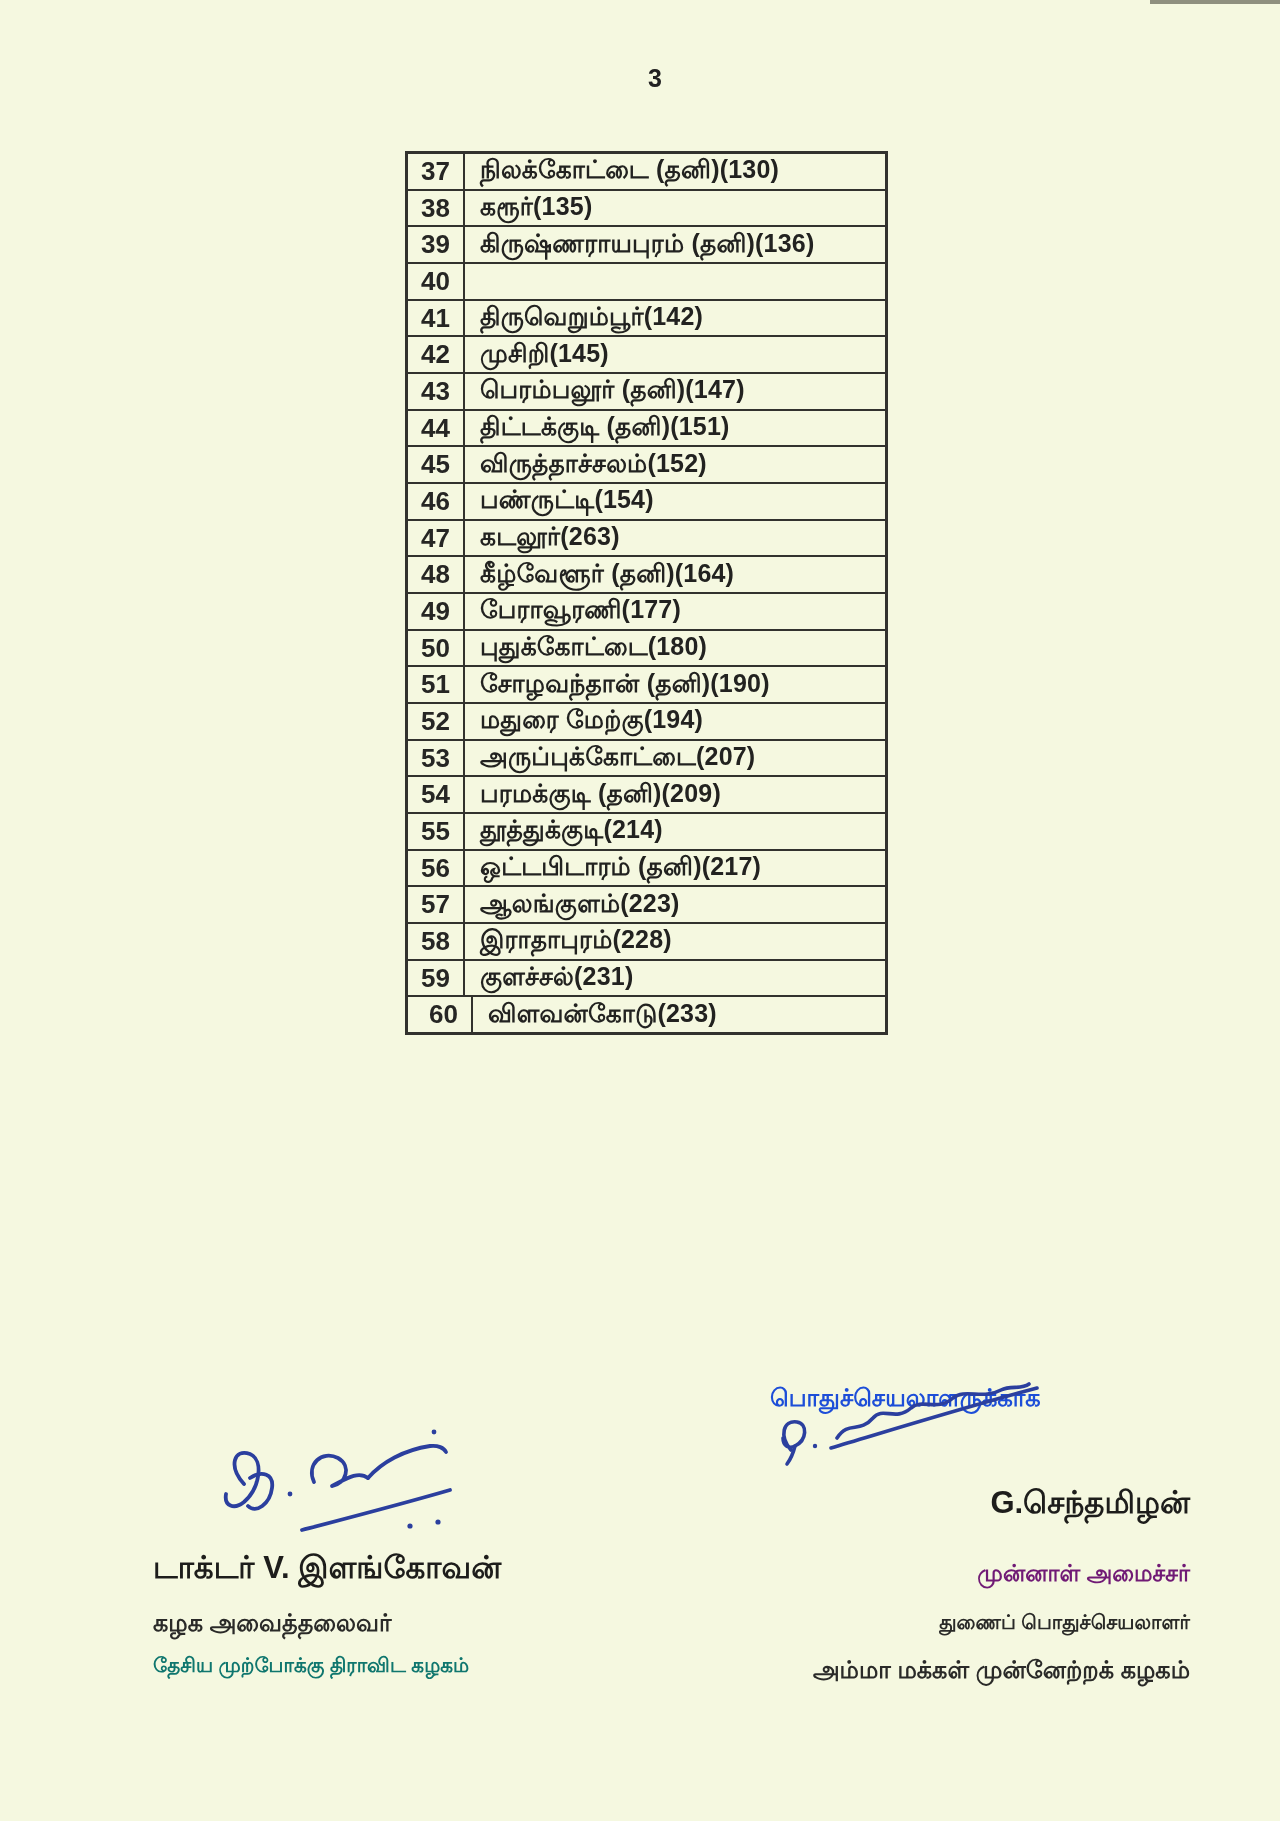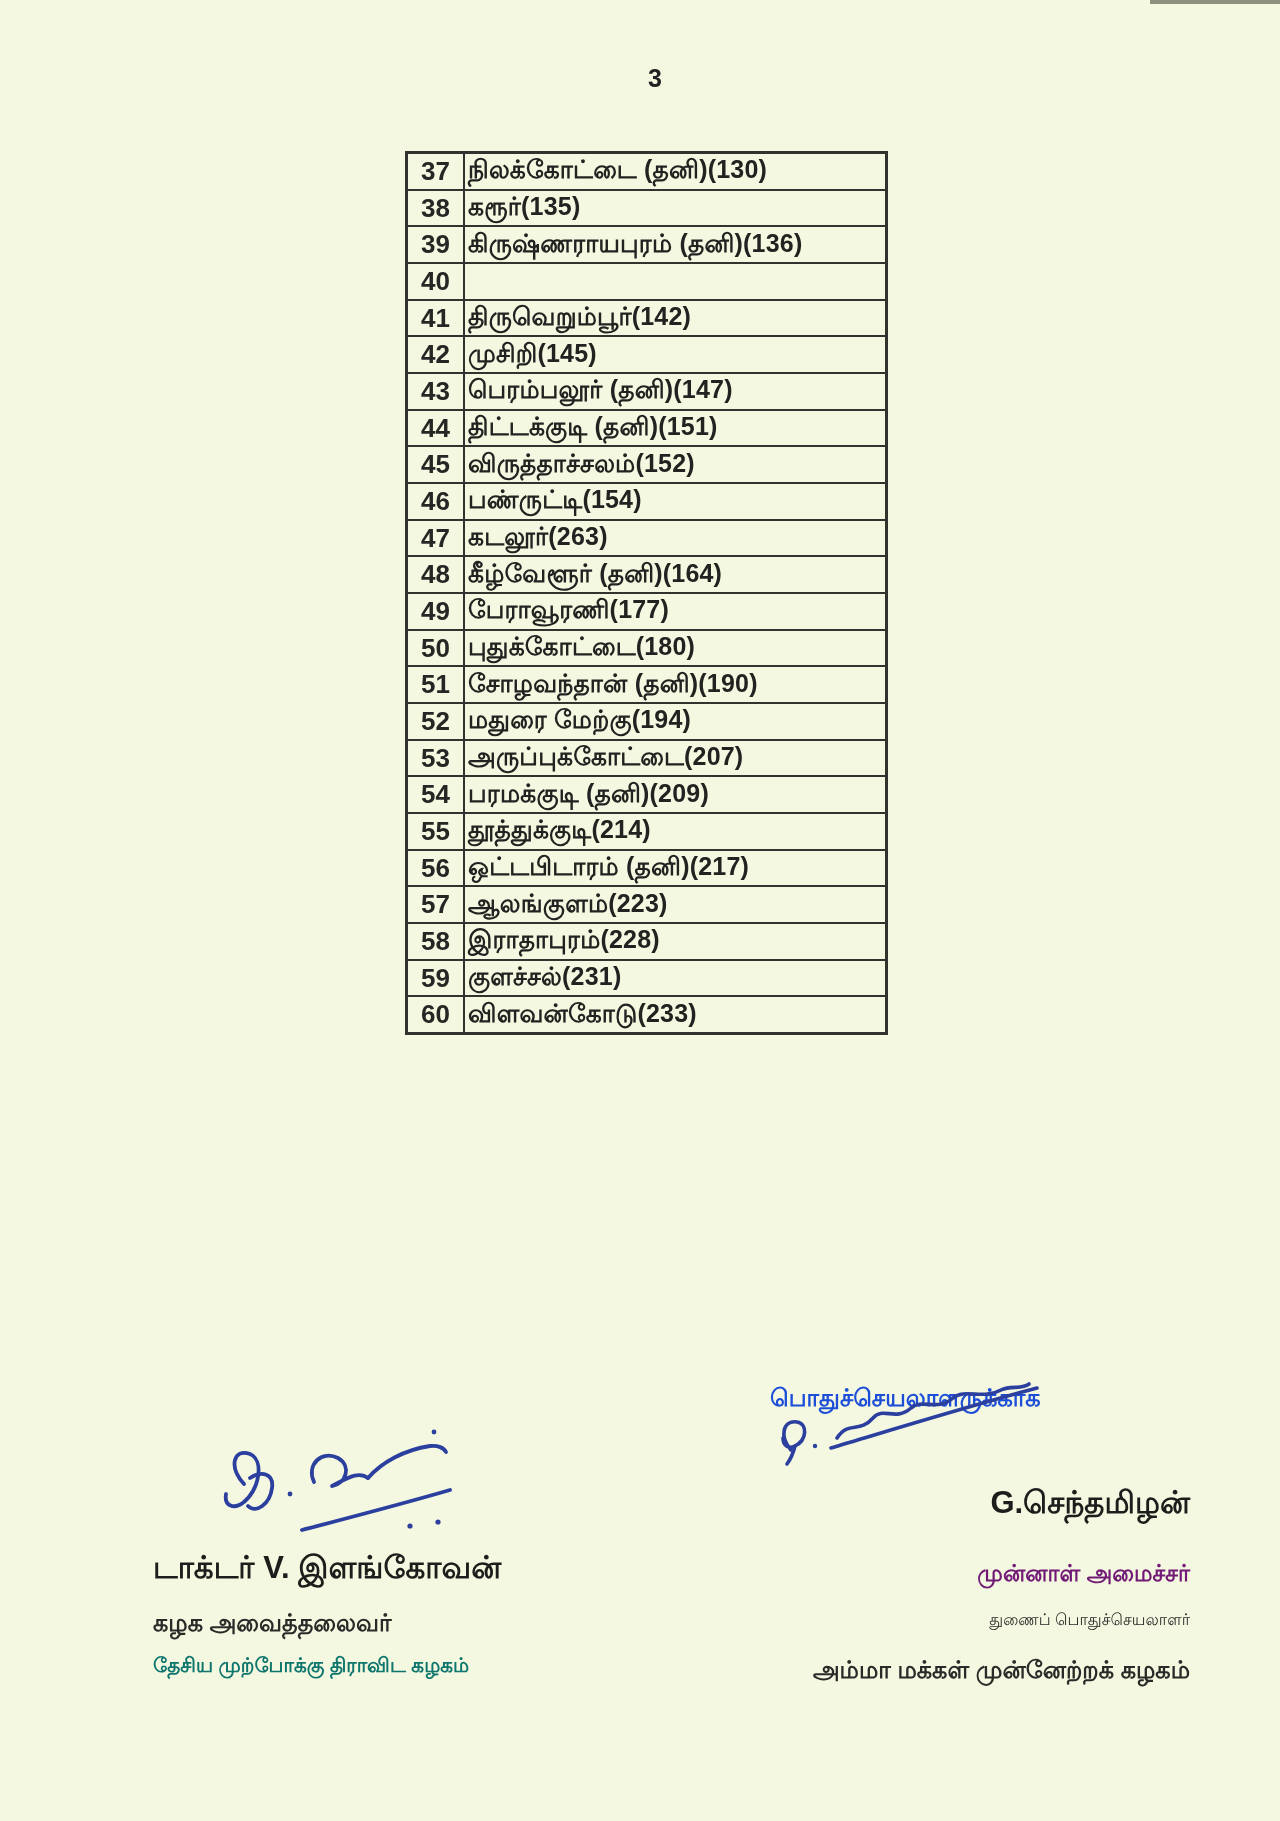--- a/index.html
+++ b/index.html
@@ -38,37 +38,38 @@
     flex-direction: column;
     background: transparent;
   }
   .ctable .row {
     flex: 1 1 0;
     display: flex;
     border-bottom: 2px solid #32322e;
   }
   .ctable .row:last-child {
     border-bottom: none;
+    margin-left: 8px;
   }
   .ctable .cell-no {
     width: 55px;
     flex: 0 0 55px;
     border-right: 2px solid #32322e;
     display: flex;
     align-items: center;
     justify-content: center;
     font-size: 26px;
     font-weight: 700;
     color: #262624;
   }
   .ctable .cell-name {
     flex: 1;
     display: flex;
     align-items: center;
-    padding-left: 3px;
+    padding-left: 15px;
     font-size: 25px;
     font-weight: 700;
     color: #222220;
     white-space: nowrap;
     letter-spacing: 0.2px;
   }
   
   .for-secretary {
     position: absolute;
     left: 770px;
@@ -93,21 +94,21 @@
     top: 1422px;
   }
   .right-block-line {
     position: absolute;
     left: 660px;
     width: 530px;
     text-align: right;
   }
   .rb-name   { top: 1485px; font-size: 31px; font-weight: 700; color: #1d1d1b; }
   .rb-title1 { top: 1560px; font-size: 23px; font-weight: 600; color: #701a75; }
-  .rb-title2 { top: 1611px; font-size: 16px; font-weight: 400; color: #2a2a28; }
+  .rb-title2 { top: 1611px; font-size: 20px; font-weight: 700; color: #2a2a28; }
   .rb-title3 { top: 1656px; font-size: 24px; font-weight: 600; color: #2a2a28; }
   .left-block-line {
     position: absolute;
     left: 153px;
     text-align: right;
     white-space: nowrap;
   }
   .lb-name   { top: 1550px; font-size: 31px; font-weight: 700; color: #1d1d1b; }
   .lb-title1 { top: 1609px; font-size: 24px; font-weight: 600; color: #2a2a28; }
   .lb-title2 { top: 1654px; font-size: 20px; font-weight: 600; color: #0f766e; }

